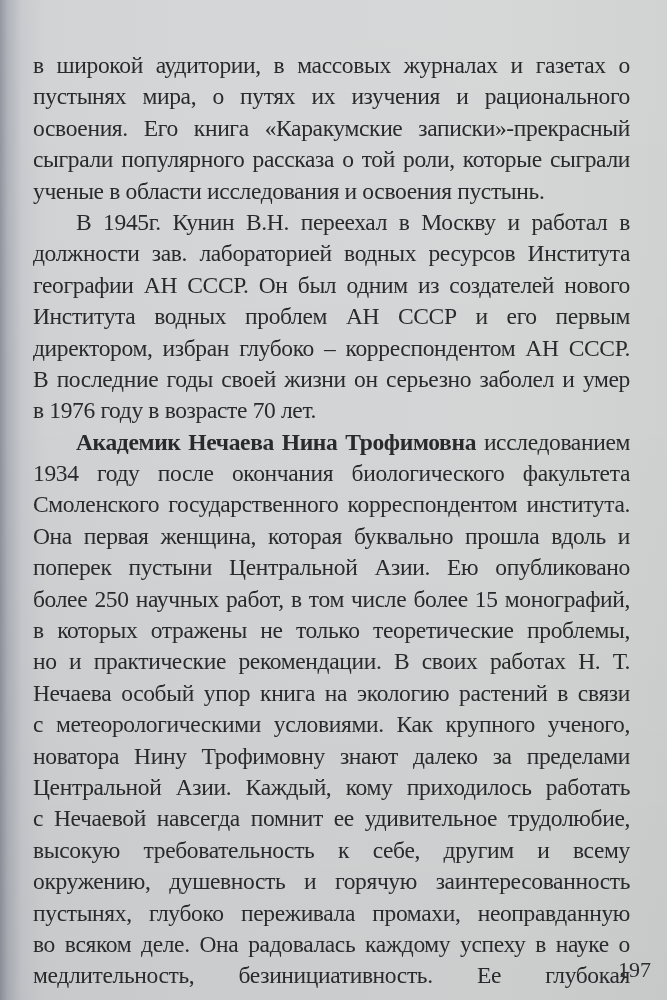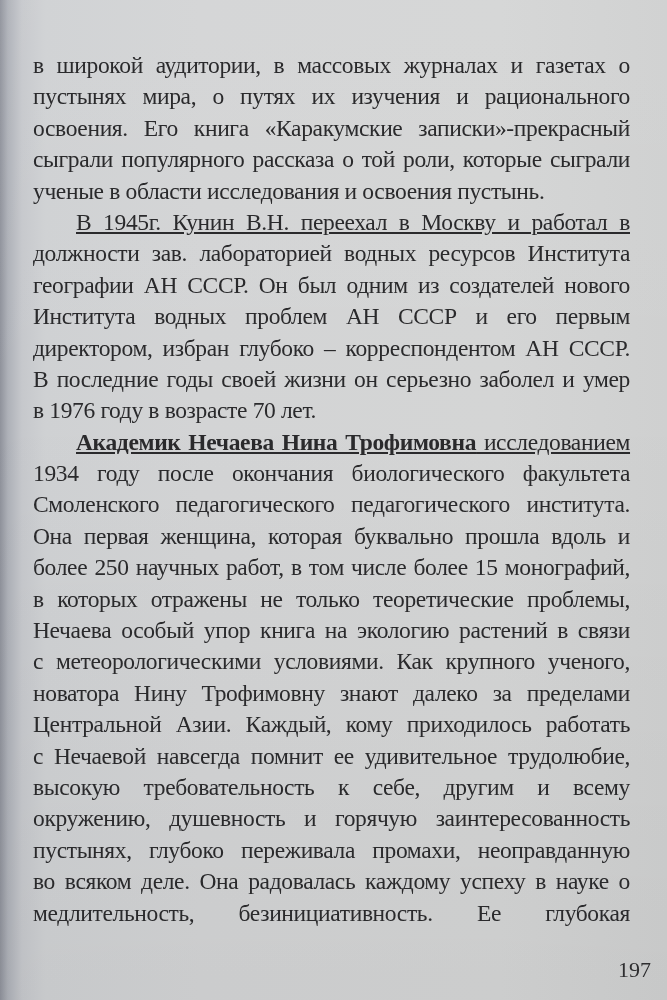--- a/index.html
+++ b/index.html
@@ -35,21 +35,20 @@
       white-space: nowrap;
       text-align: justify;
       text-align-last: justify;
       letter-spacing: -0.35px;
     }
     .line.last {
       text-align-last: left;
     }
     .line.indent {
       padding-left: 43px;
-      text-decoration: underline;
     }
     .bold {
       font-weight: bold;
     }
     .page-number {
       position: absolute;
       left: 598px;
       top: 955px;
       font-size: 22px;
       line-height: 30px;
@@ -78,24 +77,26 @@
     <span class="line">географии АН СССР. Он был одним из создателей нового</span>
     <span class="line">Института водных проблем АН СССР и его первым</span>
     <span class="line">директором, избран глубоко – корреспондентом АН СССР.</span>
     <span class="line">В последние годы своей жизни он серьезно заболел и умер</span>
     <span class="line last">в 1976 году в возрасте 70 лет.</span>
   </div>
 
   <div>
     <span class="line indent"><b class="bold">Академик Нечаева Нина Трофимовна</b><span> исследованием</span></span>
     <span class="line">1934 году после окончания биологического факультета</span>
-    <span class="line">Смоленского педагогического педагогического института.</span>
+    <span class="line">Смоленского государственного корреспондентом института.</span>
     <span class="line">Она первая женщина, которая буквально прошла вдоль и</span>
+    <span class="line">поперек пустыни Центральной Азии. Ею опубликовано</span>
     <span class="line">более 250 научных работ, в том числе более 15 монографий,</span>
     <span class="line">в которых отражены не только теоретические проблемы,</span>
+    <span class="line">но и практические рекомендации. В своих работах Н. Т.</span>
     <span class="line">Нечаева особый упор книга на экологию растений в связи</span>
     <span class="line">с метеорологическими условиями. Как крупного ученого,</span>
     <span class="line">новатора Нину Трофимовну знают далеко за пределами</span>
     <span class="line">Центральной Азии. Каждый, кому приходилось работать</span>
     <span class="line">с Нечаевой навсегда помнит ее удивительное трудолюбие,</span>
     <span class="line">высокую требовательность к себе, другим и всему</span>
     <span class="line">окружению, душевность и горячую заинтересованность</span>
     <span class="line">пустынях, глубоко переживала промахи, неоправданную</span>
     <span class="line">во всяком деле. Она радовалась каждому успеху в науке о</span>
     <span class="line">медлительность, безинициативность. Ее глубокая</span>

